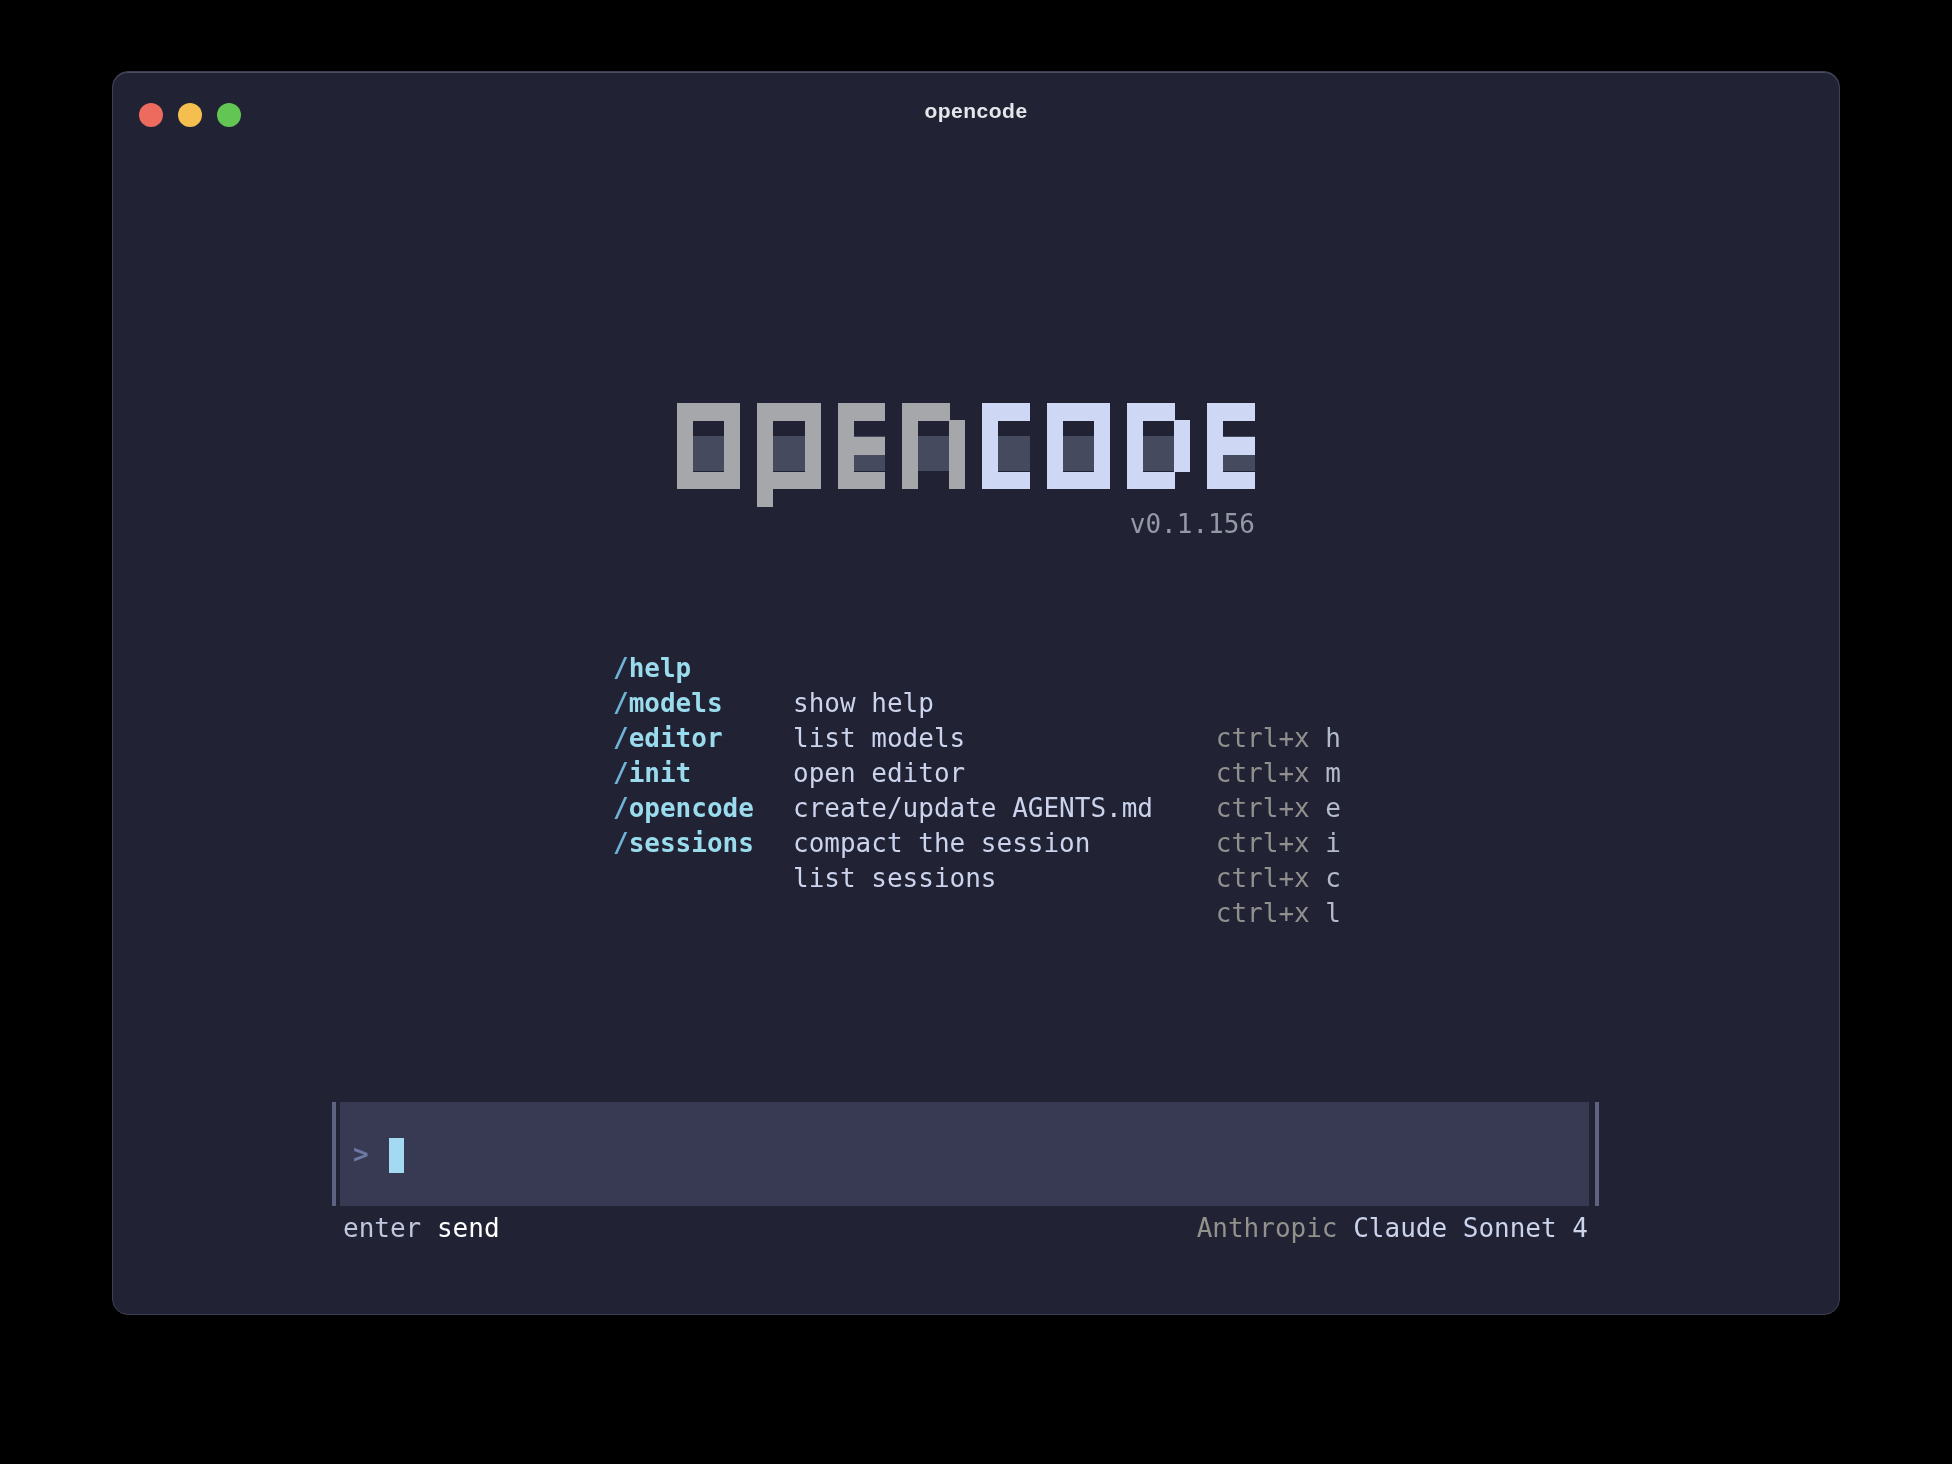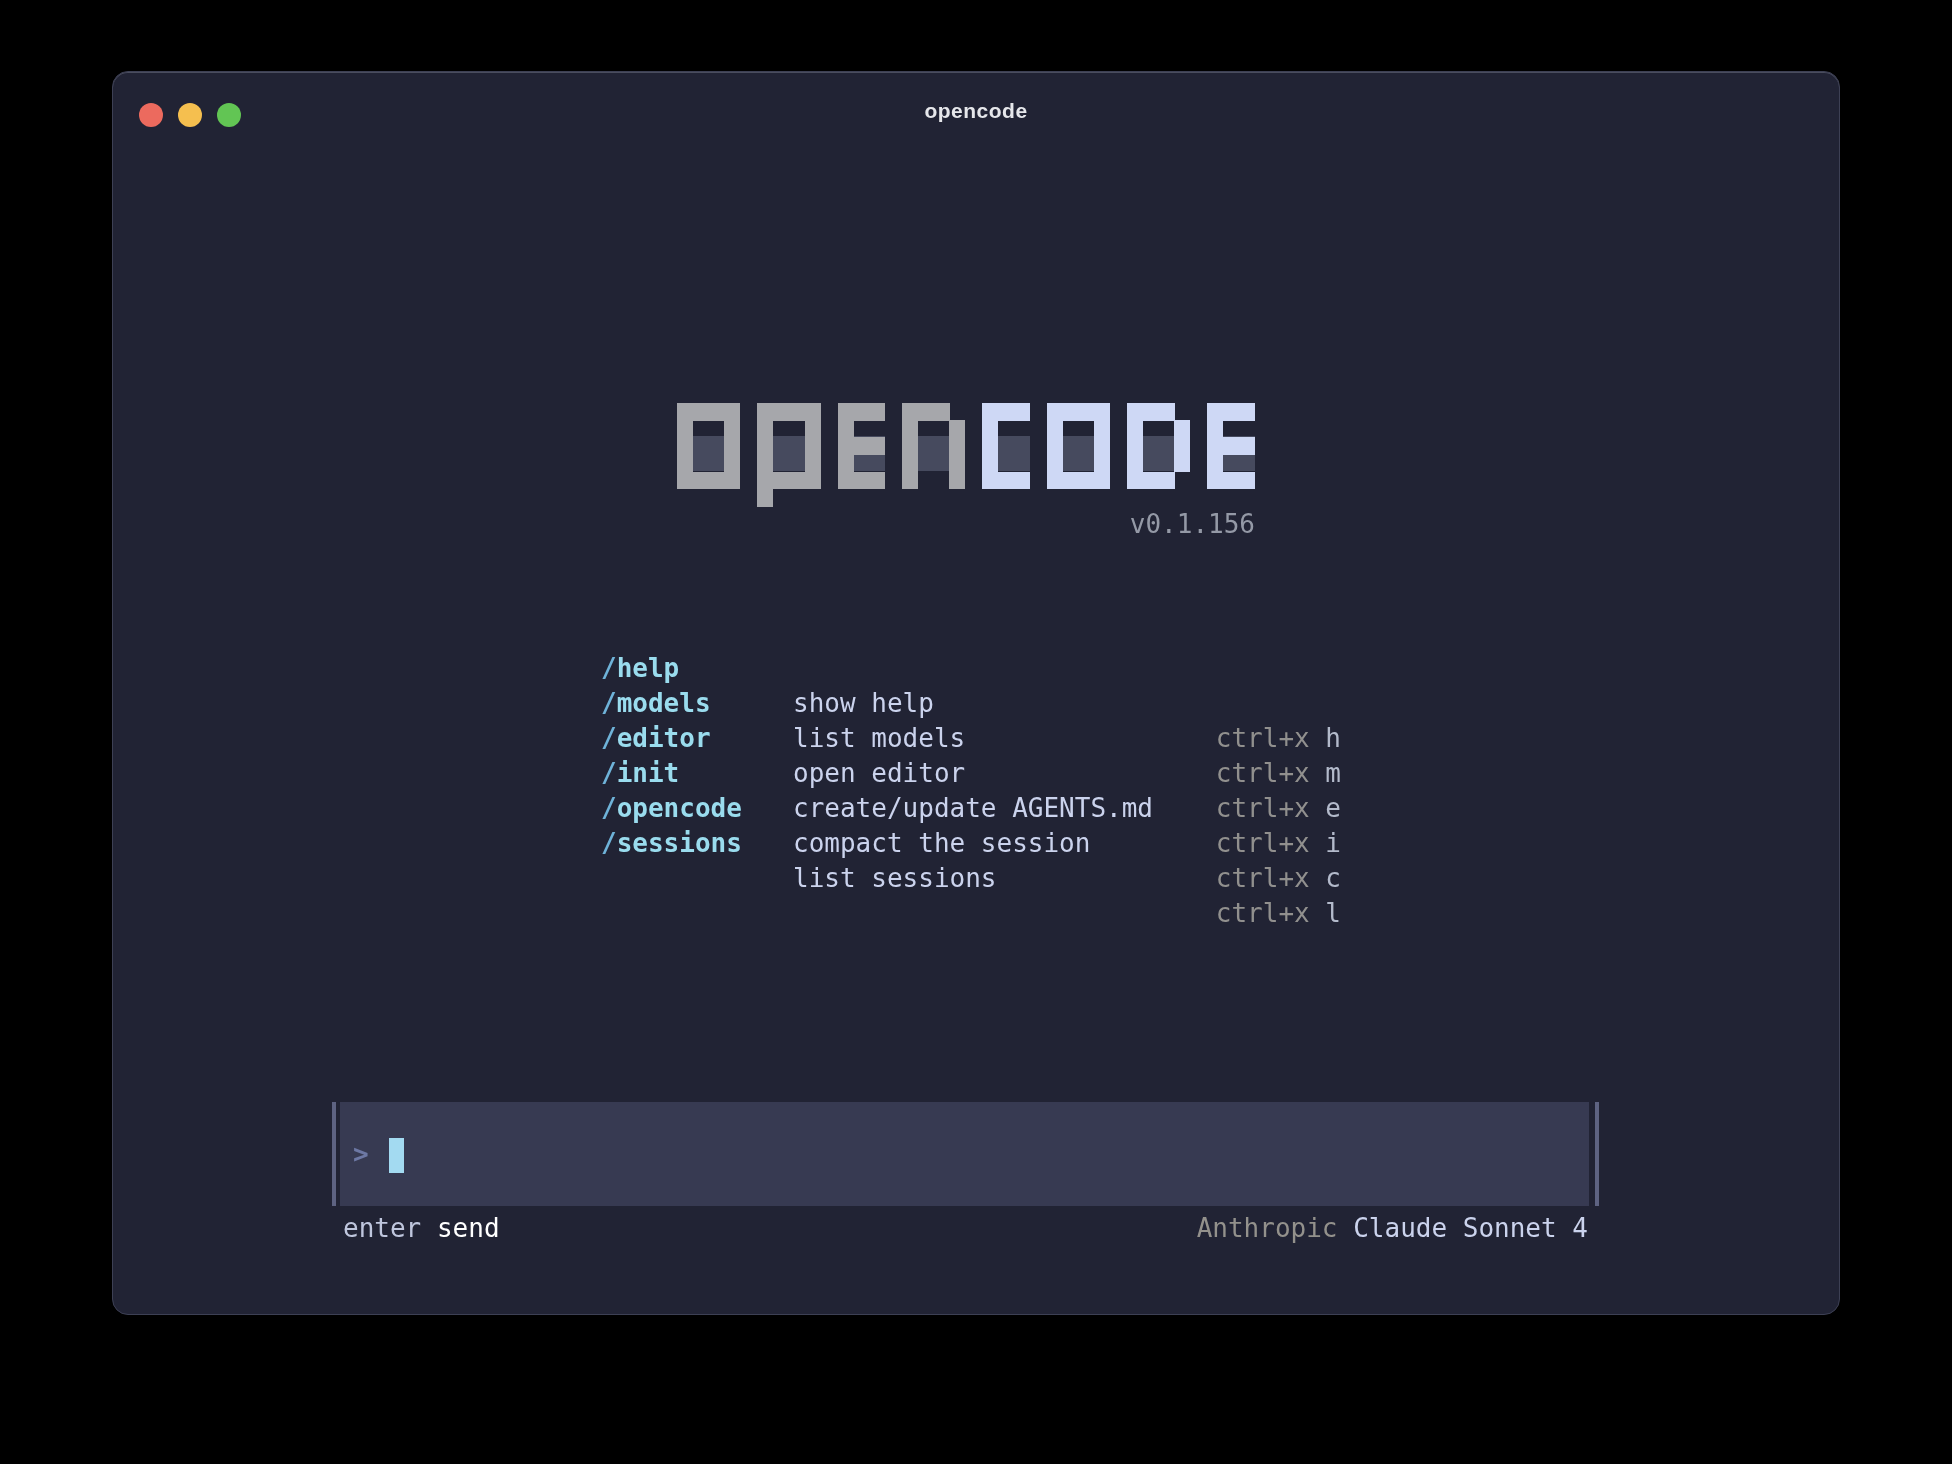--- a/index.html
+++ b/index.html
@@ -27,21 +27,21 @@
   }
   
   .logo { position:absolute; left:564px; top:331px; width:578px; height:104px; }
   .version {
     position:absolute; left:564px; top:438px; width:578px; text-align:right;
     font-size:26px; line-height:28px; color:#9499a6;
   }
   
   .commands { position:absolute; left:488px; top:544px; width:740px; }
   .cmd-row { position:relative; height:35px; font-size:26px; line-height:35px; white-space:pre; }
-  .cmd-name { position:absolute; left:0; font-weight:bold; }
+  .cmd-name { position:absolute; left:12px; font-weight:bold; }
   .cmd-slash { color:#6fb3d9; }
   .cmd-word  { color:#9adcee; }
   .cmd-desc { position:absolute; left:192px; color:#cbd3ed; }
   .cmd-keys { position:absolute; right:0; }
   .keys-mod { color:#91908e; }
   .keys-key { color:#b3bacb; }
   
   .edge { position:absolute; top:1030px; width:4px; height:104px; background:#5e6382; }
   .edge.left  { left:219px; }
   .edge.right { left:1482px; }

